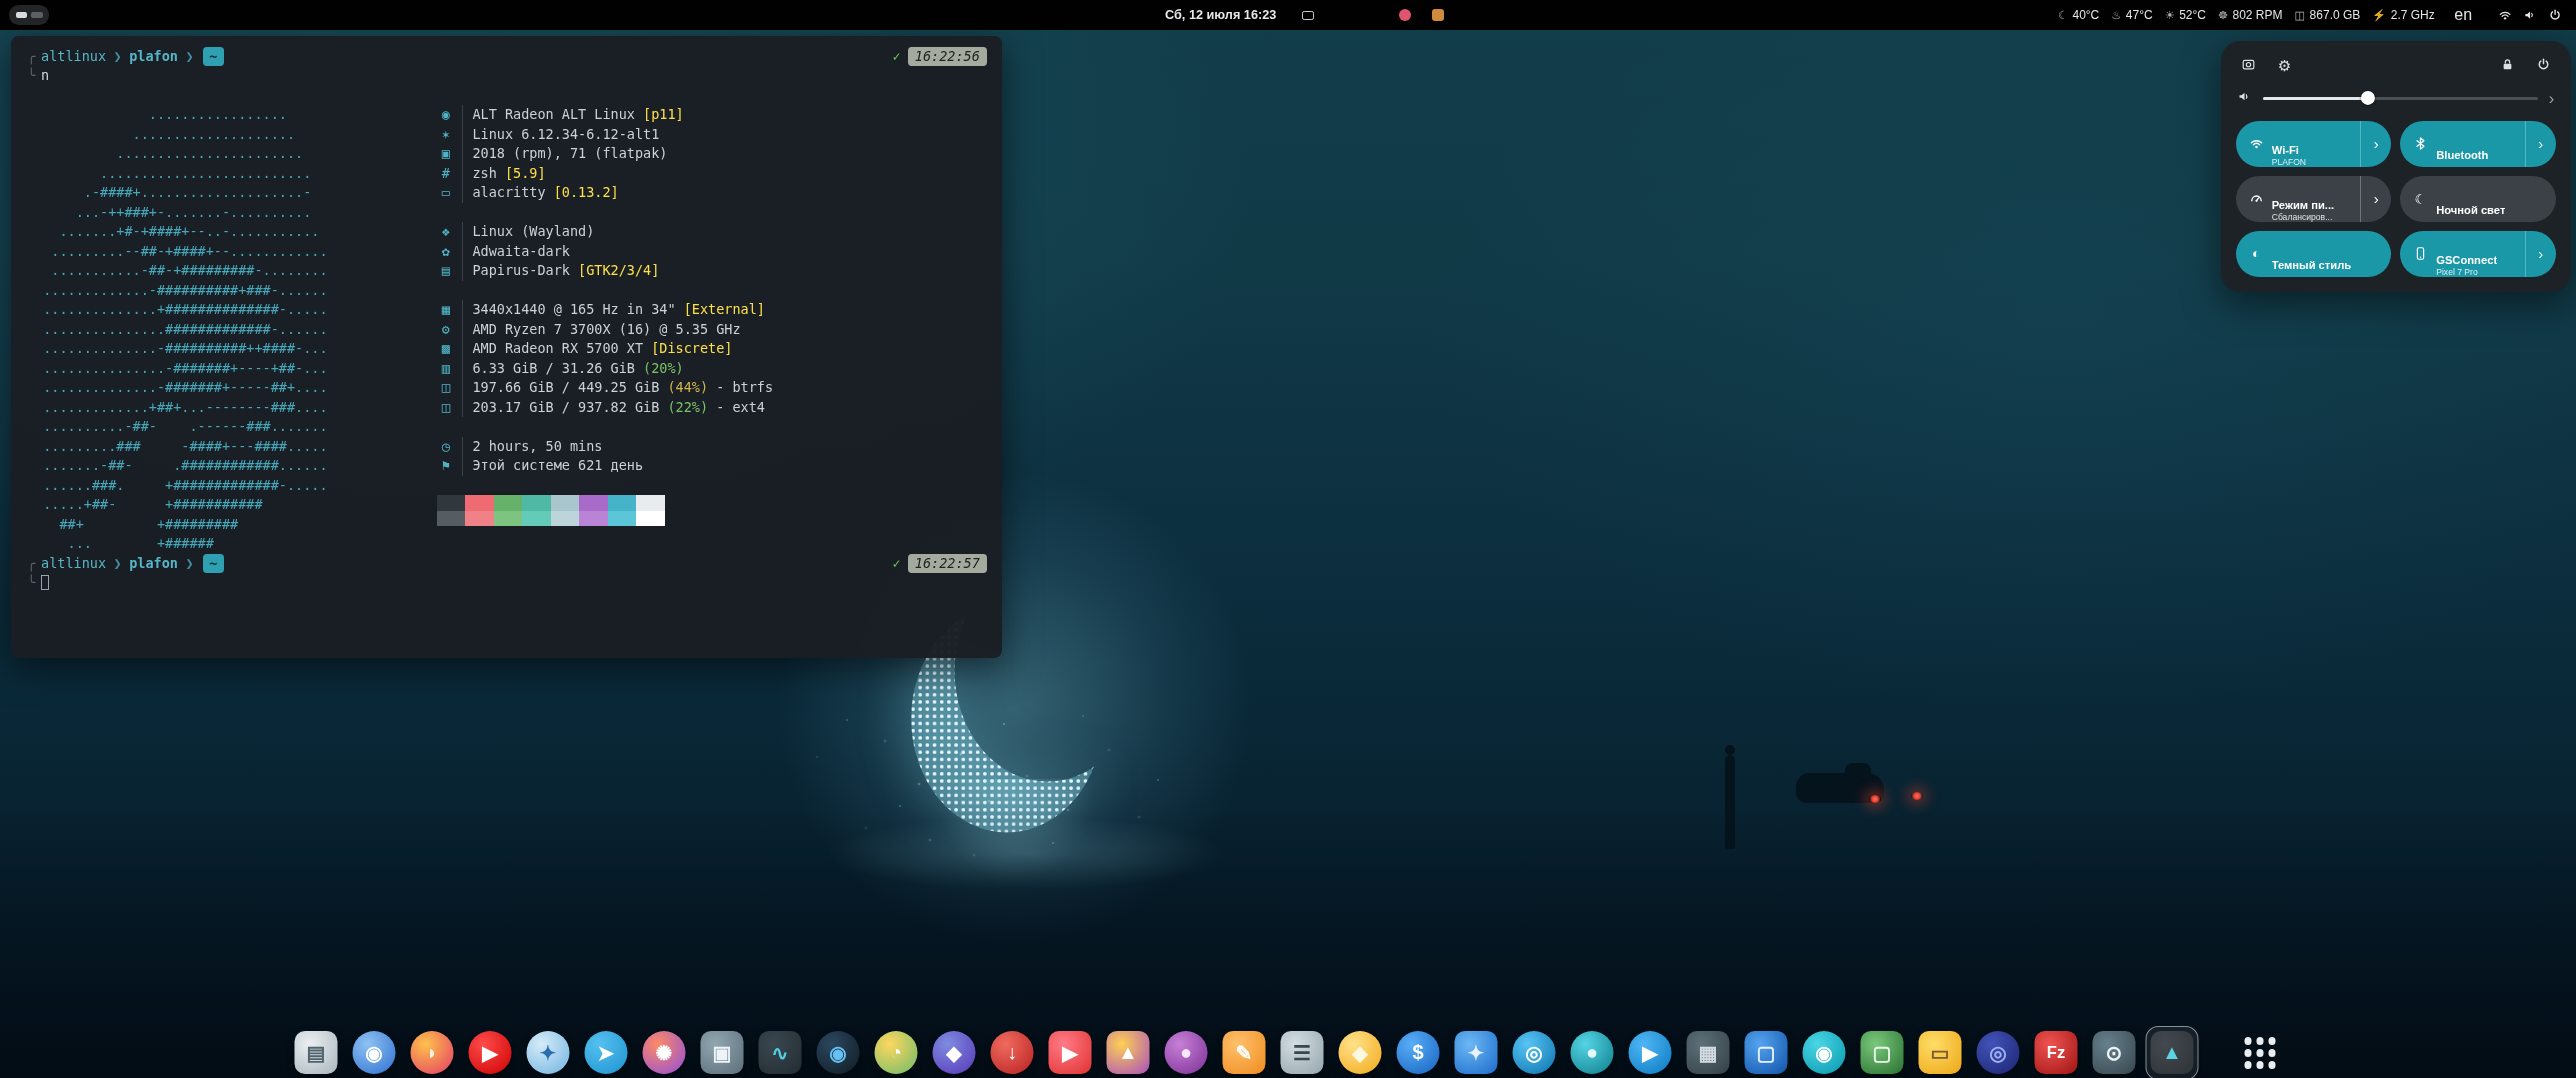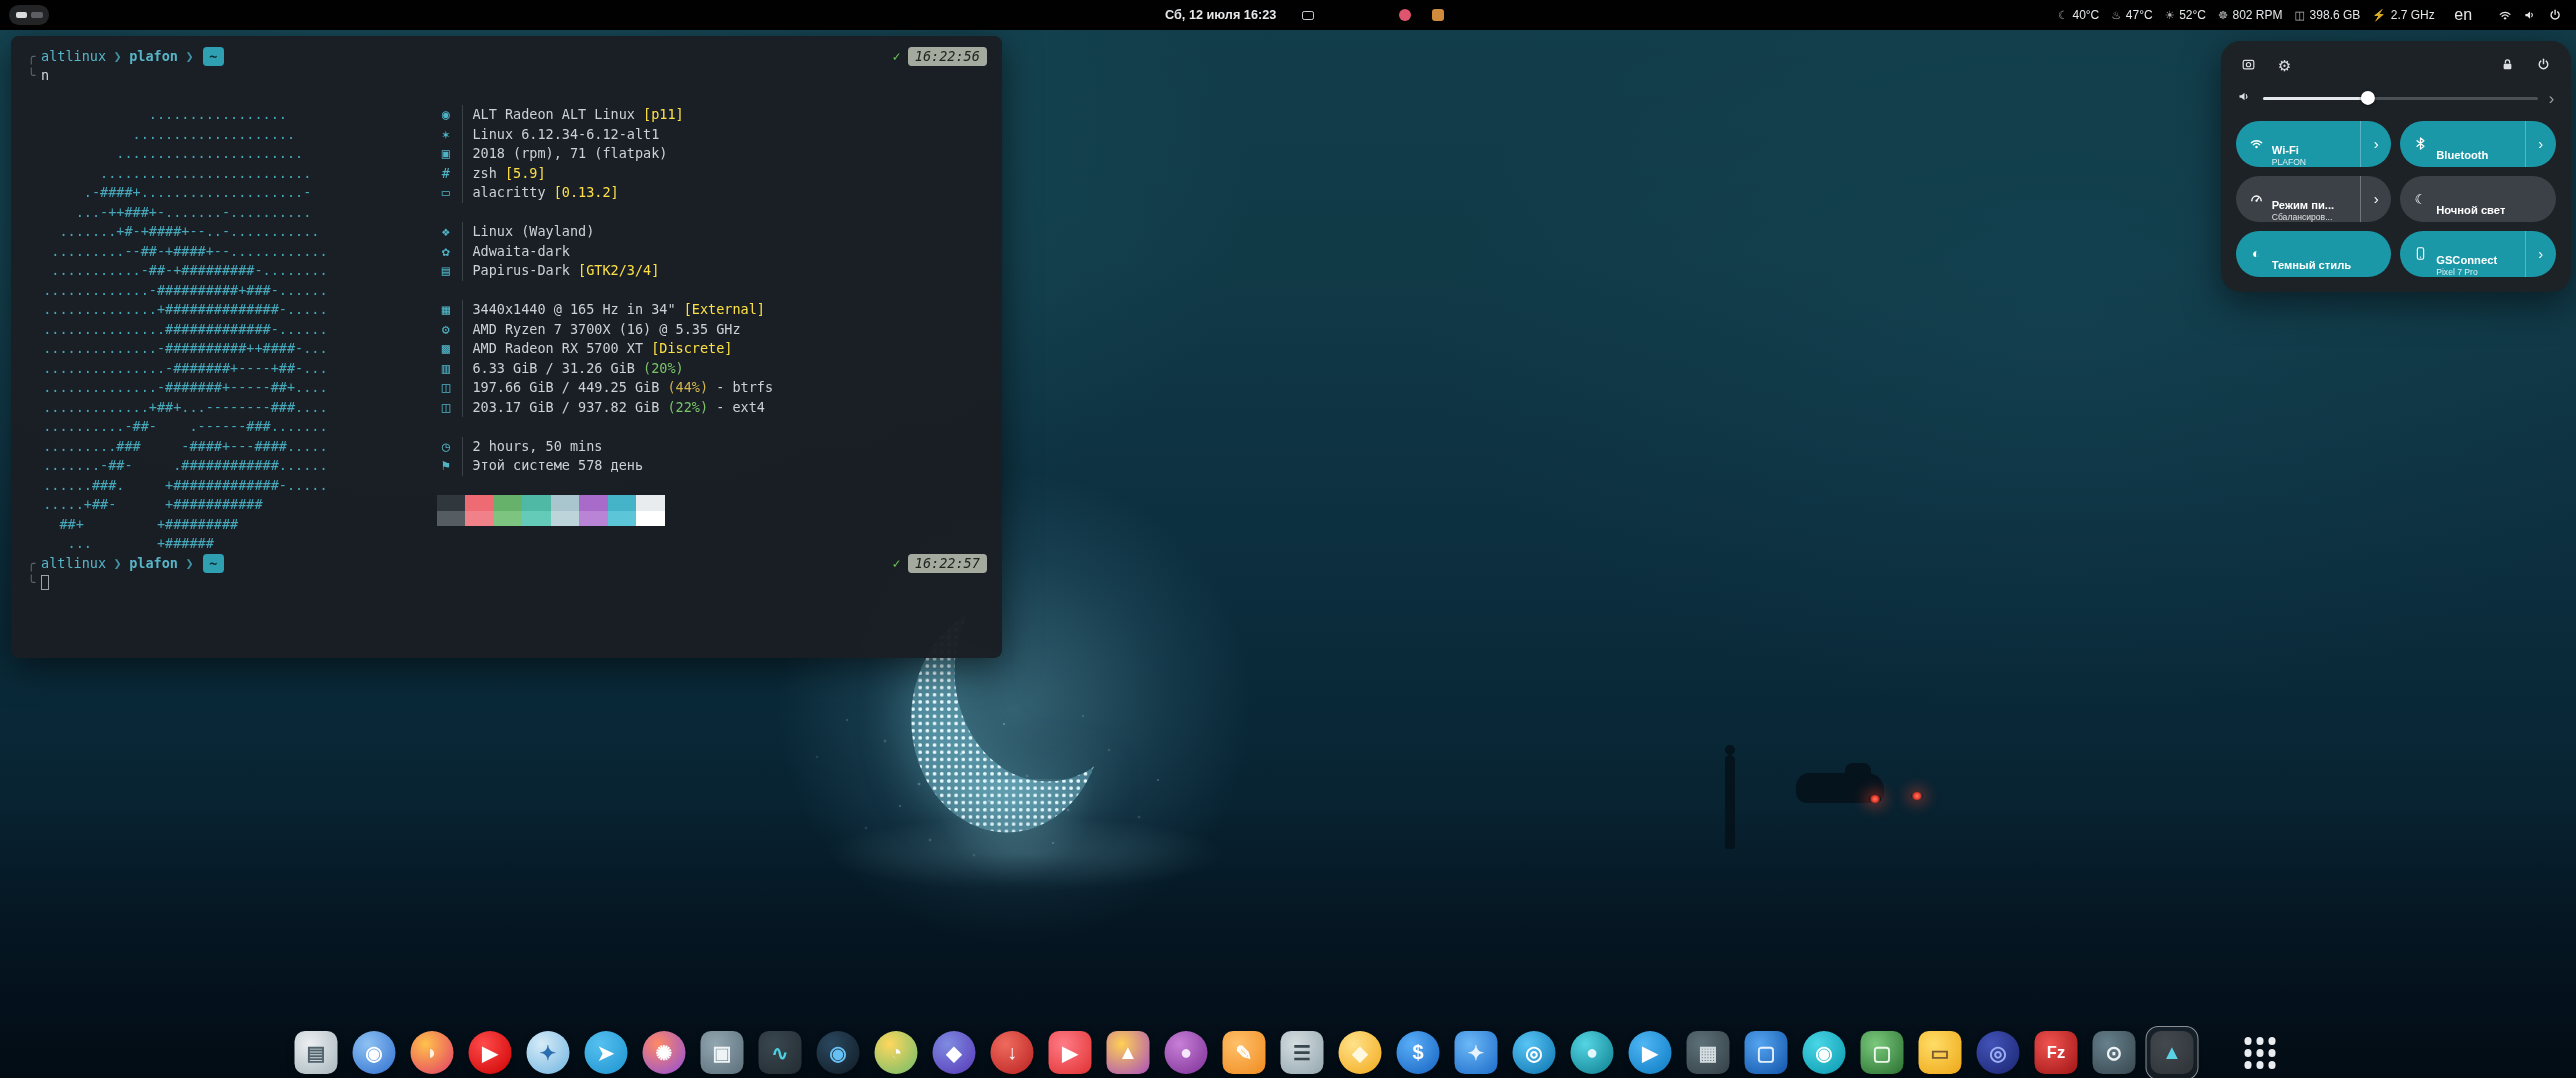--- a/index.html
+++ b/index.html
@@ -202,21 +202,21 @@
         <div class="sensor">
           <span class="s-icon">☀</span>
           <span class="s-val">52°C</span>
         </div>
         <div class="sensor">
           <span class="s-icon">☸</span>
           <span class="s-val">802 RPM</span>
         </div>
         <div class="sensor">
           <span class="s-icon">◫</span>
-          <span class="s-val">398.6 GB</span>
+          <span class="s-val">867.0 GB</span>
         </div>
         <div class="sensor">
           <span class="s-icon">⚡</span>
           <span class="s-val">2.7 GHz</span>
         </div>
       </div>
     <button class="kbd">en</button>
     <div class="status" id="statusIcons">
         <span class="icn">
           <svg viewBox="0 0 24 24">
@@ -331,21 +331,21 @@
             <span class="i-body"><span>203.17 GiB / 937.82 GiB </span><span class="pct-g">(22%)</span><span> - ext4</span></span>
           </div>
         </div>
         <div class="i-group">
           <div class="i-row">
             <span class="i-icon">◷</span>
             <span class="i-body"><span>2 hours, 50 mins</span></span>
           </div>
           <div class="i-row">
             <span class="i-icon">⚑</span>
-            <span class="i-body"><span>Этой системе 578 день</span></span>
+            <span class="i-body"><span>Этой системе 621 день</span></span>
           </div>
         </div>
         <div class="palette">
           <div class="pal-row">
             <span style="background: rgb(49, 56, 61);"></span>
             <span style="background: rgb(239, 107, 115);"></span>
             <span style="background: rgb(102, 178, 107);"></span>
             <span style="background: rgb(80, 185, 165);"></span>
             <span style="background: rgb(169, 198, 206);"></span>
             <span style="background: rgb(168, 107, 201);"></span>

